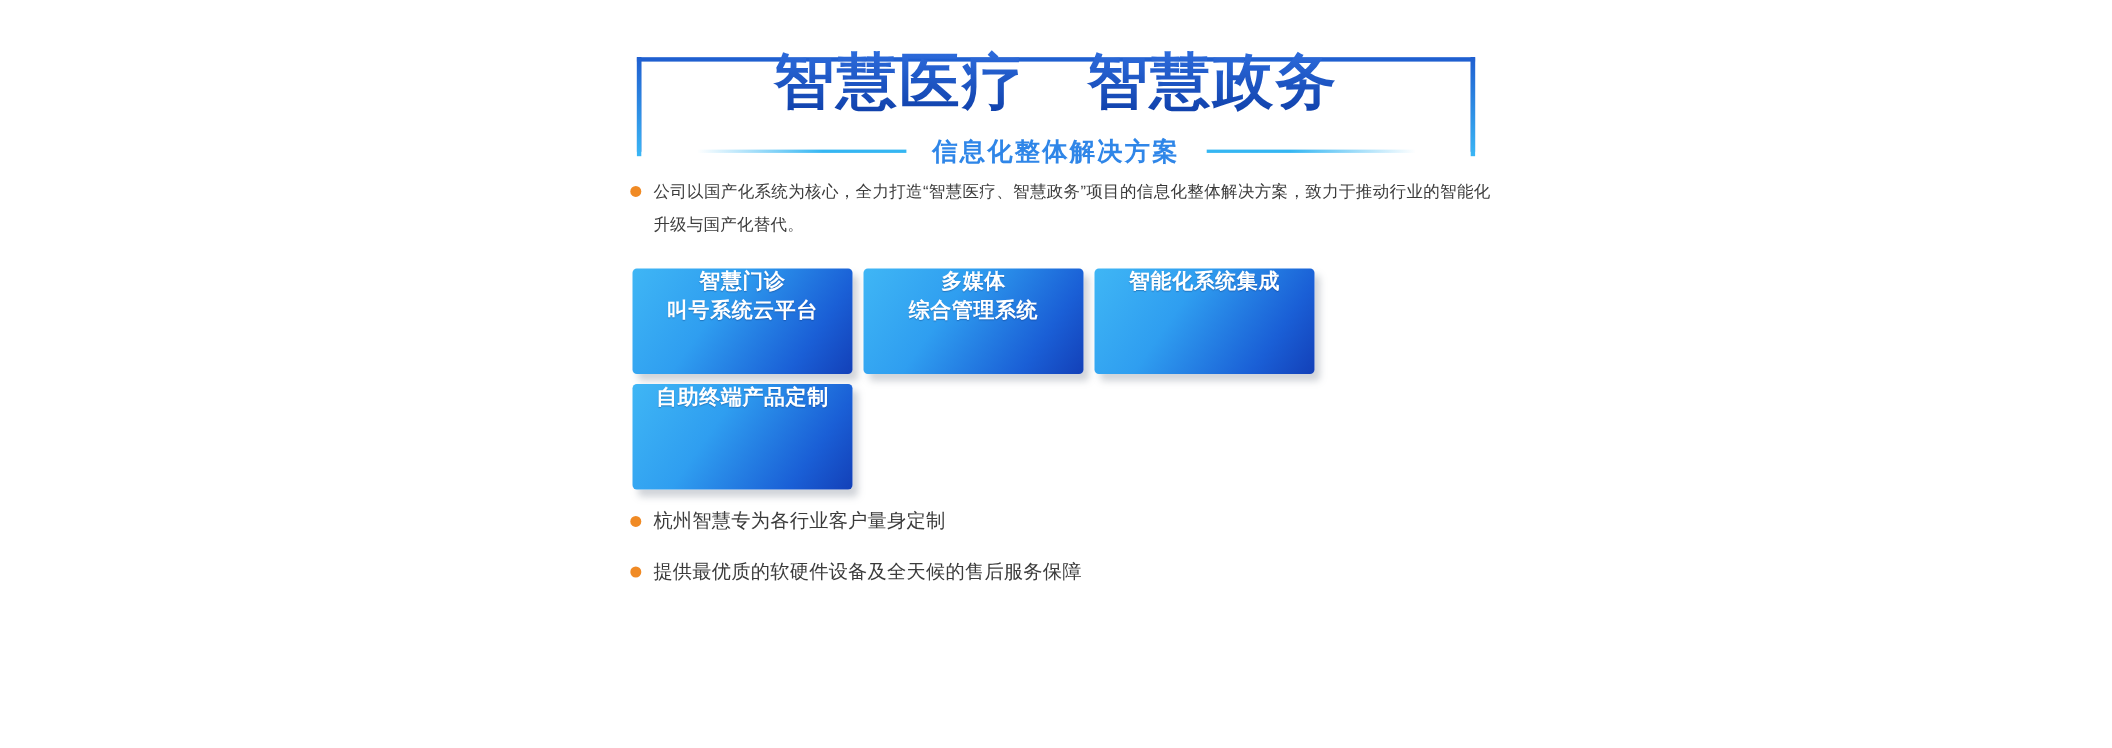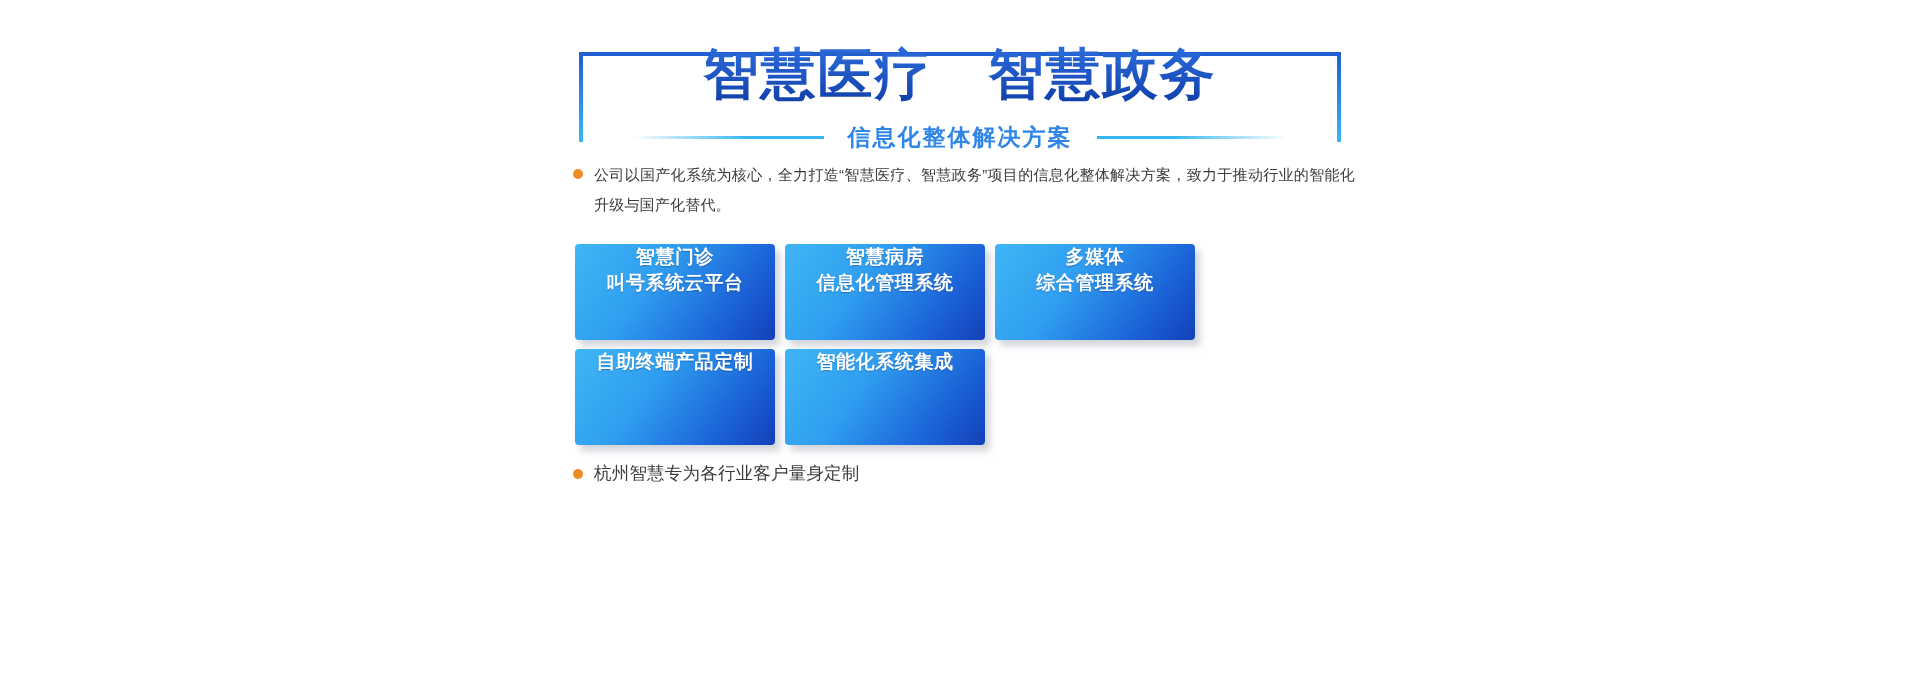--- a/index.html
+++ b/index.html
@@ -196,36 +196,36 @@
       <span class="dot"></span>
       <span class="intro-text">公司以国产化系统为核心，全力打造“智慧医疗、智慧政务”项目的信息化整体解决方案，致力于推动行业的智能化升级与国产化替代。</span>
     </div>
 
     <div class="grid">
       <div class="card">
         <span>智慧门诊
 叫号系统云平台</span>
       </div>
       <div class="card">
-        <span>智慧病房
-信息化管理系统</span>
-      </div>
-      <div class="card">
         <span>多媒体
 综合管理系统</span>
       </div>
       <div class="card">
+        <span>智能化系统集成</span>
+      </div>
+      <div class="card">
         <span>自助终端产品定制</span>
-      </div>
-      <div class="card">
-        <span>智能化系统集成</span>
       </div>
     </div>
 
     <div class="bullets">
       <div class="bullet-row">
         <span class="dot"></span>
         <span class="bullet-text">杭州智慧专为各行业客户量身定制</span>
       </div>
+      <div class="bullet-row">
+        <span class="dot"></span>
+        <span class="bullet-text">提供最优质的软硬件设备及全天候的售后服务保障</span>
+      </div>
     </div>
 
   </div>
 </div>
 
 </body></html>

